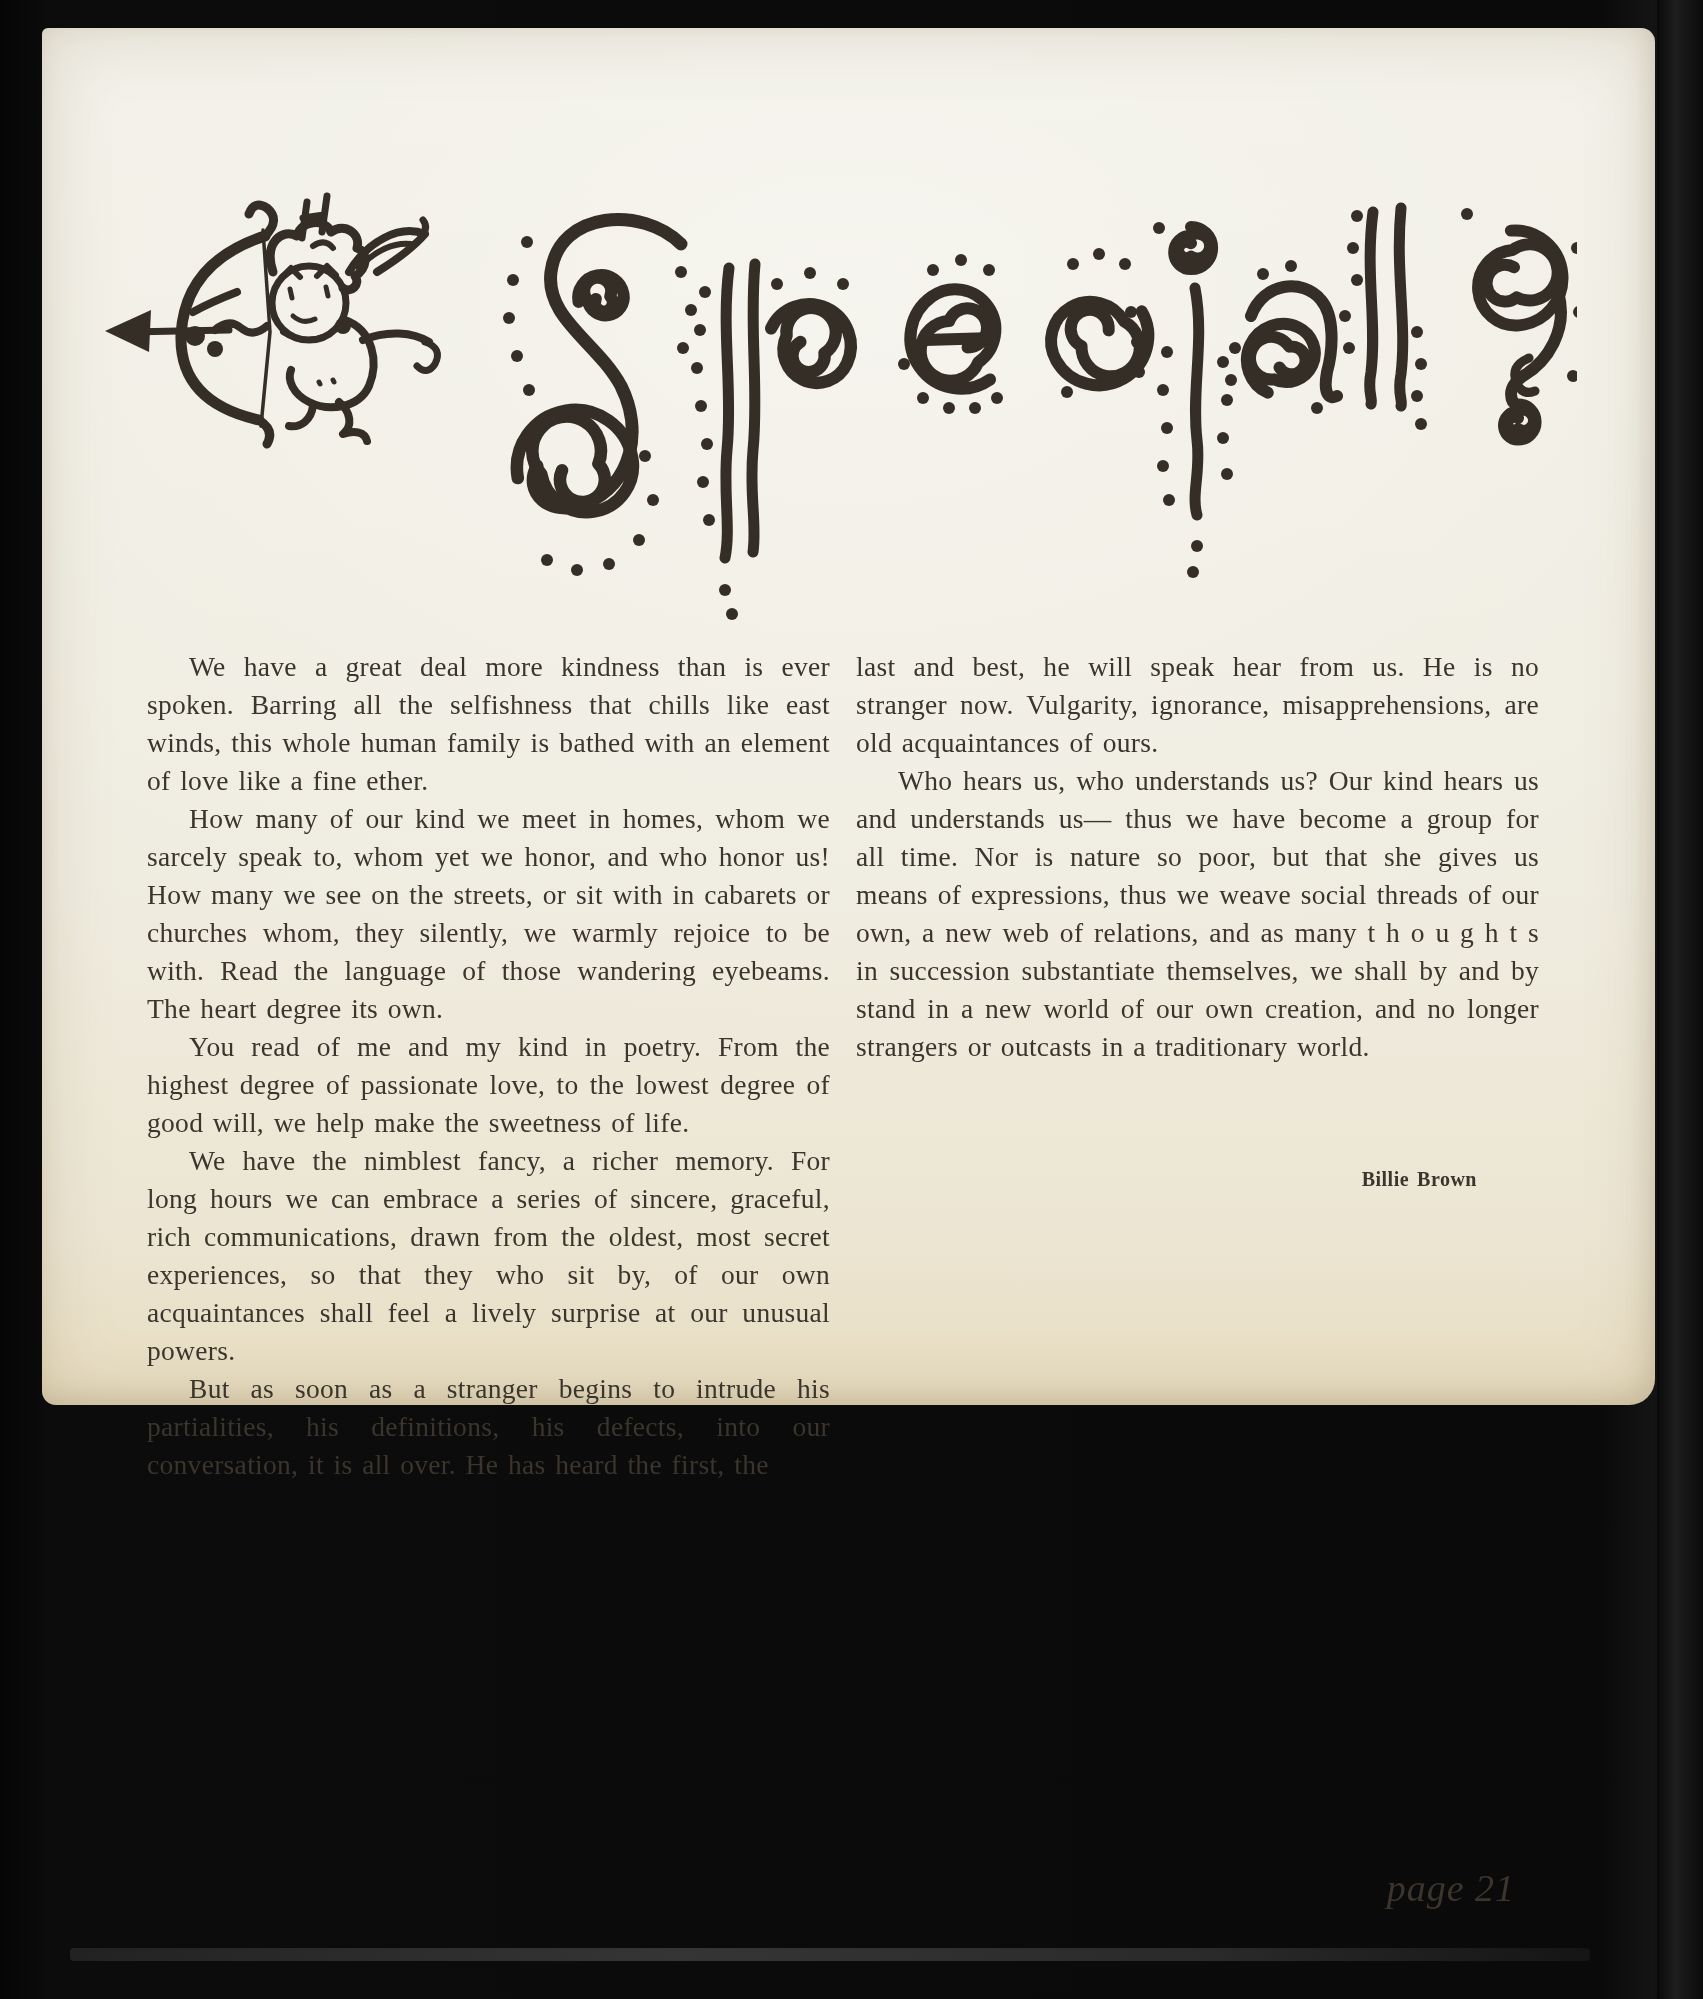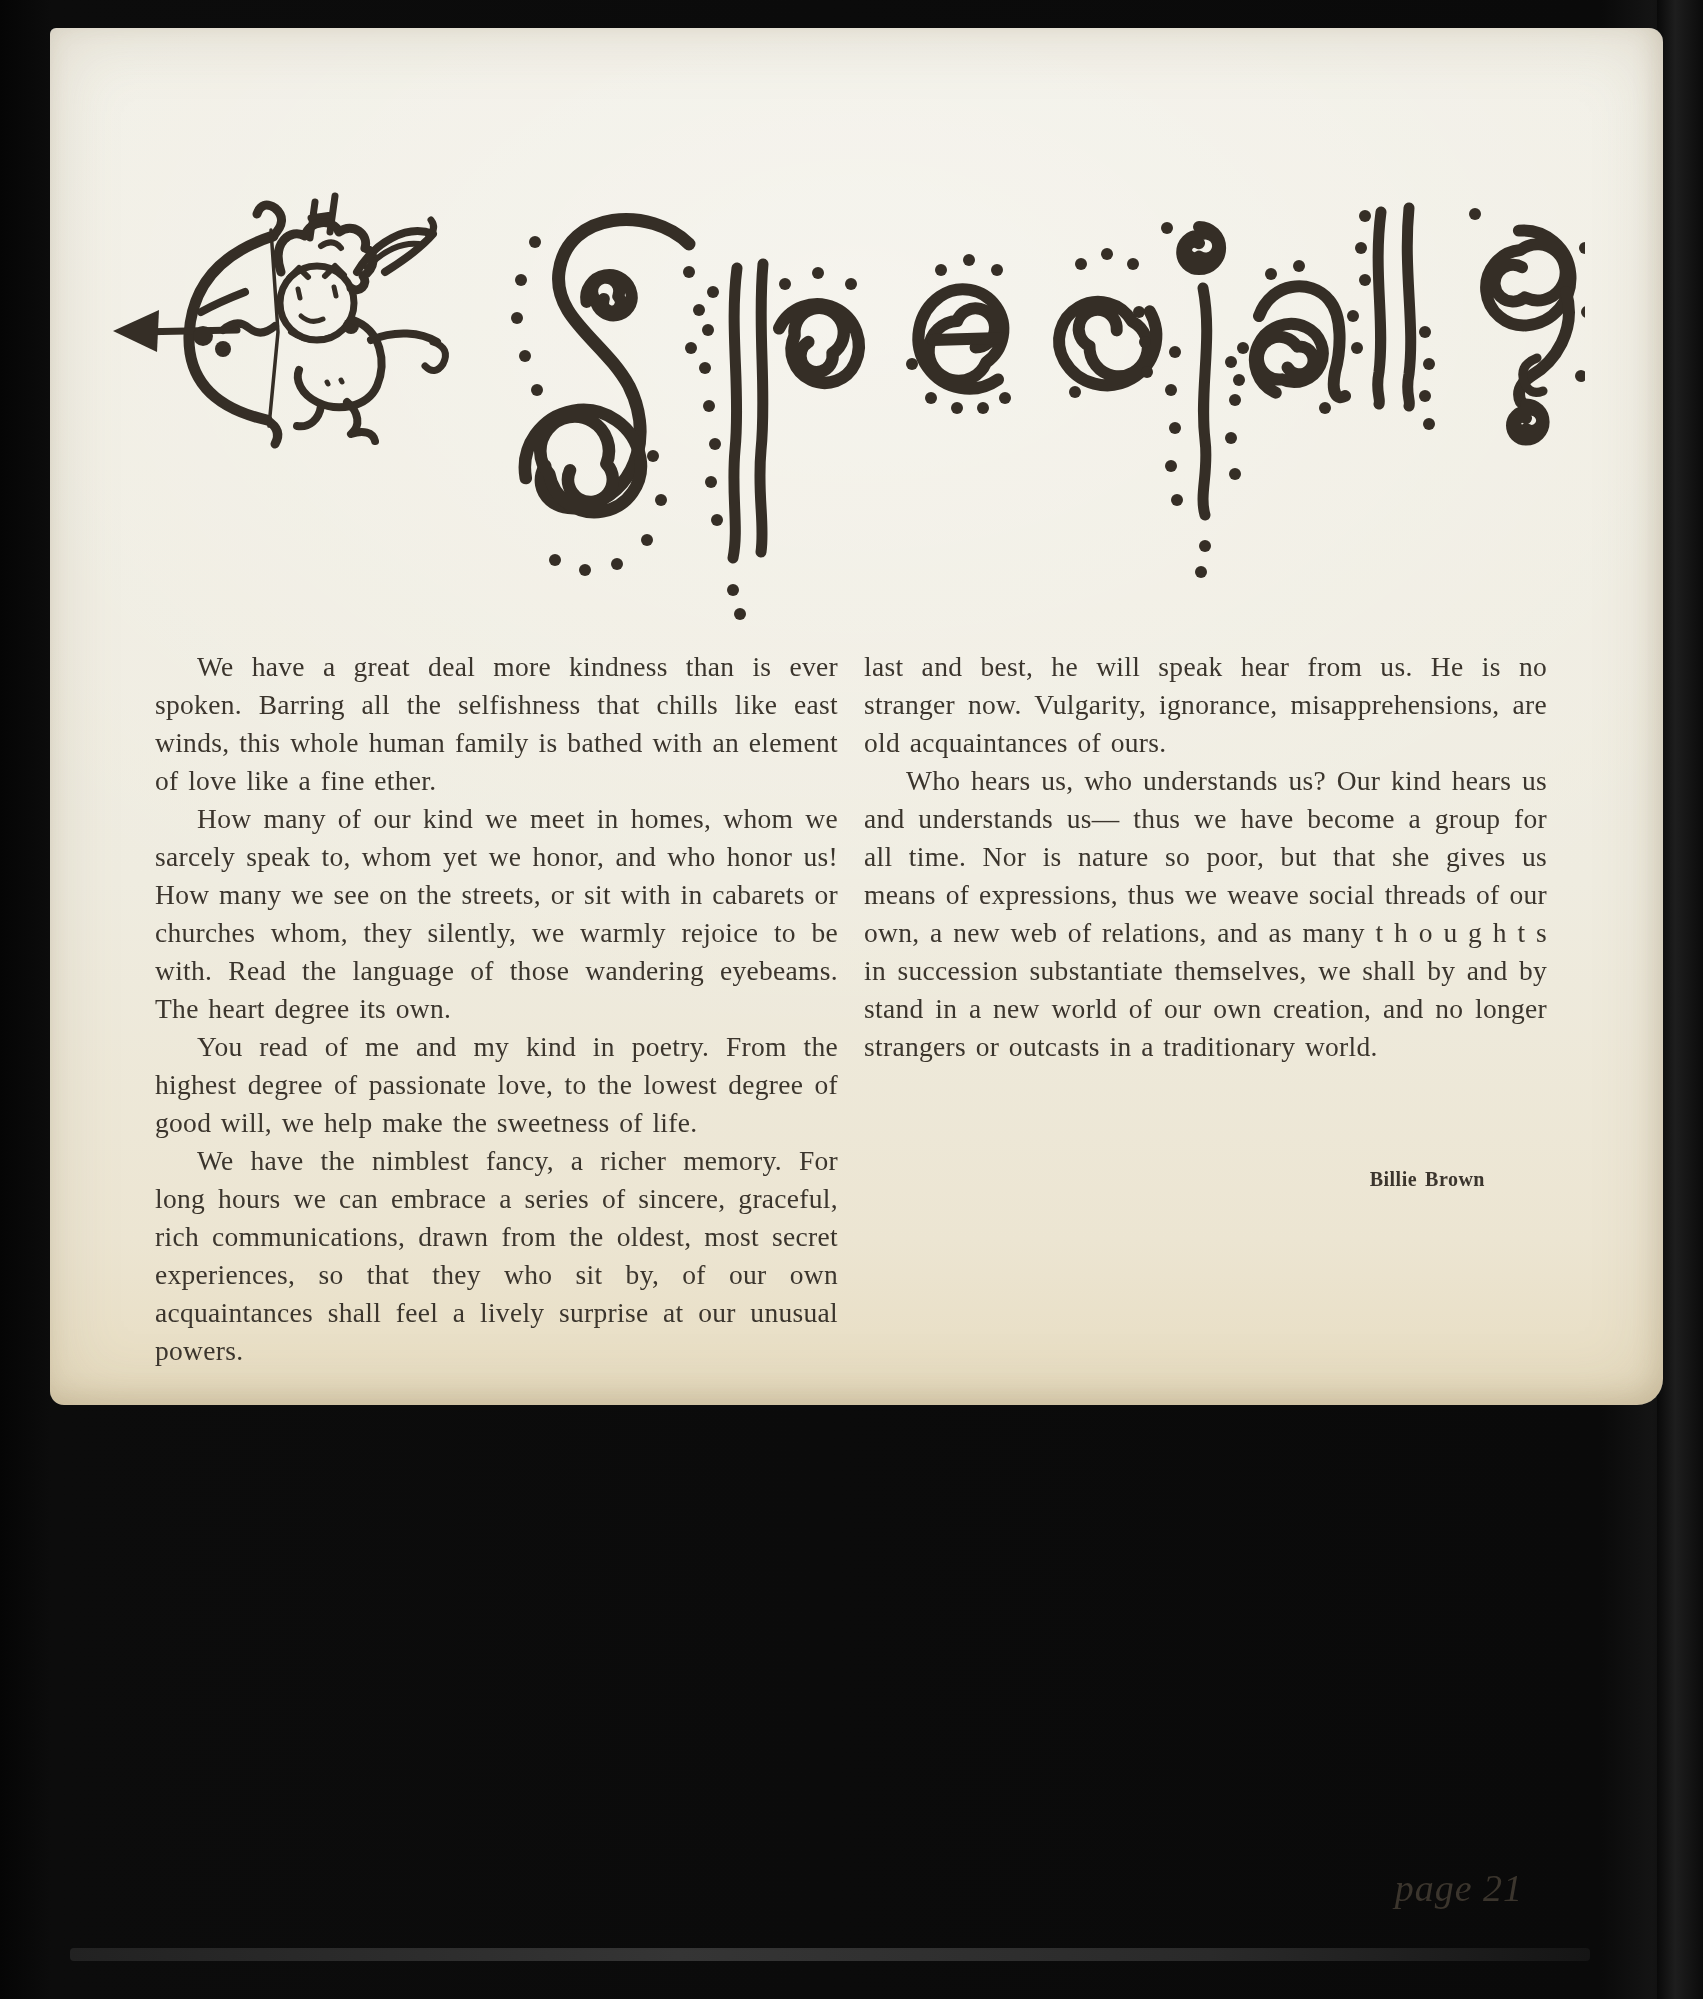--- a/index.html
+++ b/index.html
@@ -4,21 +4,21 @@
 <style>
   html,body{margin:0;padding:0;background:#070707;}
   body{width:1703px;height:1999px;position:relative;overflow:hidden;
        font-family:"Liberation Serif","DejaVu Serif",serif;}
   .frame{position:absolute;inset:0;background:
      linear-gradient(90deg,#050505 0%,#0c0c0c 3%,#0a0a0a 94%,#141414 97%,#060606 100%);}
   .right-gutter{position:absolute;top:0;right:0;width:46px;height:100%;
      background:linear-gradient(90deg,#090909,#1e1e1e 40%,#0b0b0b);}
   .page-stack{position:absolute;left:70px;top:1948px;width:1520px;height:13px;
      background:linear-gradient(90deg,#222,#353535 40%,#2a2a2a 75%,#151515);border-radius:4px;}
-  .page{position:absolute;left:50px;top:28px;width:1613px;height:1377px;
+  .page{position:absolute;left:42px;top:28px;width:1613px;height:1377px;
      background:
        radial-gradient(120% 90% at 50% 20%, rgba(255,255,255,.35), rgba(255,255,255,0) 60%),
        linear-gradient(180deg,#f1efe6 0%,#efece0 62%,#ece5d2 88%,#e7dcc0 100%);
      border-radius:6px 14px 26px 14px;
      box-shadow:inset 0 0 70px rgba(140,125,85,.22), inset -6px -8px 24px rgba(120,100,60,.18);}
   .header-art{position:absolute;left:35px;top:122px;width:1500px;height:480px;}
   .header-art path,.header-art use,.header-art line{fill:none;stroke:#352e26;
      stroke-linecap:round;stroke-linejoin:round;}
   .header-art .fill{fill:#352e26;stroke:none;}
   .header-art circle.dot{fill:#352e26;stroke:none;}
@@ -197,20 +197,21 @@
         </g>
       </g>
     </svg>
 
     <div class="columns">
       <div class="col">
         <p class="indent">We have a great deal more kindness than is ever spoken.  Barring all the selfishness that chills like east winds, this whole human family is bathed with an element of love like a fine ether.</p>
         <p class="indent">How many of our kind we meet in homes, whom we sarcely speak to, whom yet we honor, and who honor us!  How many we see on the streets, or sit with in cabarets or churches whom, they silently, we warmly rejoice to be with.  Read the language of those wandering eyebeams. The heart degree its own.</p>
         <p class="indent">You read of me and my kind in poetry. From the highest degree of passionate love, to the lowest degree of good will, we help make the sweetness of life.</p>
         <p class="indent">We have the nimblest fancy, a richer memory.  For long hours we can embrace a series of sincere, graceful, rich communications, drawn from the oldest, most secret experiences, so that they who sit by, of our own acquaintances shall feel a lively surprise at our unusual powers.</p>
+        <p class="indent">But as soon as a stranger begins to intrude his partialities, his definitions, his defects, into our conversation, it is all over.  He has heard the first, the</p>
       </div>
       <div class="col">
         <p>last and best, he will speak hear from us. He is no stranger now.  Vulgarity, ignorance, misapprehensions, are old acquaintances of ours.</p>
         <p class="indent">Who hears us, who understands us? Our kind hears us and understands us— thus we have become a group for all time.  Nor is nature so poor, but that she gives us means of expressions, thus we weave social threads of our own, a new web of relations, and as many t h o u g h t s in succession substantiate themselves, we shall by and by stand in a new world of our own creation, and no longer strangers or outcasts in a traditionary world.</p>
         <p class="byline">Billie Brown</p>
       </div>
     </div>
 
     <div class="folio">page 21</div>
   </div>

